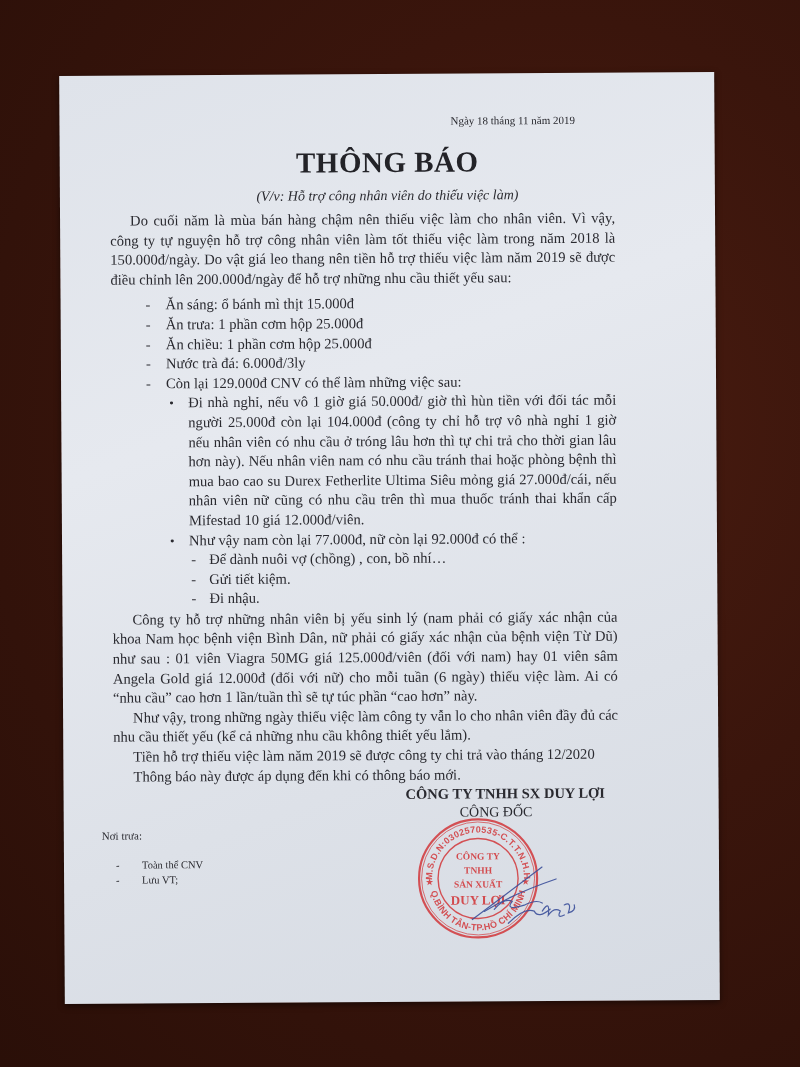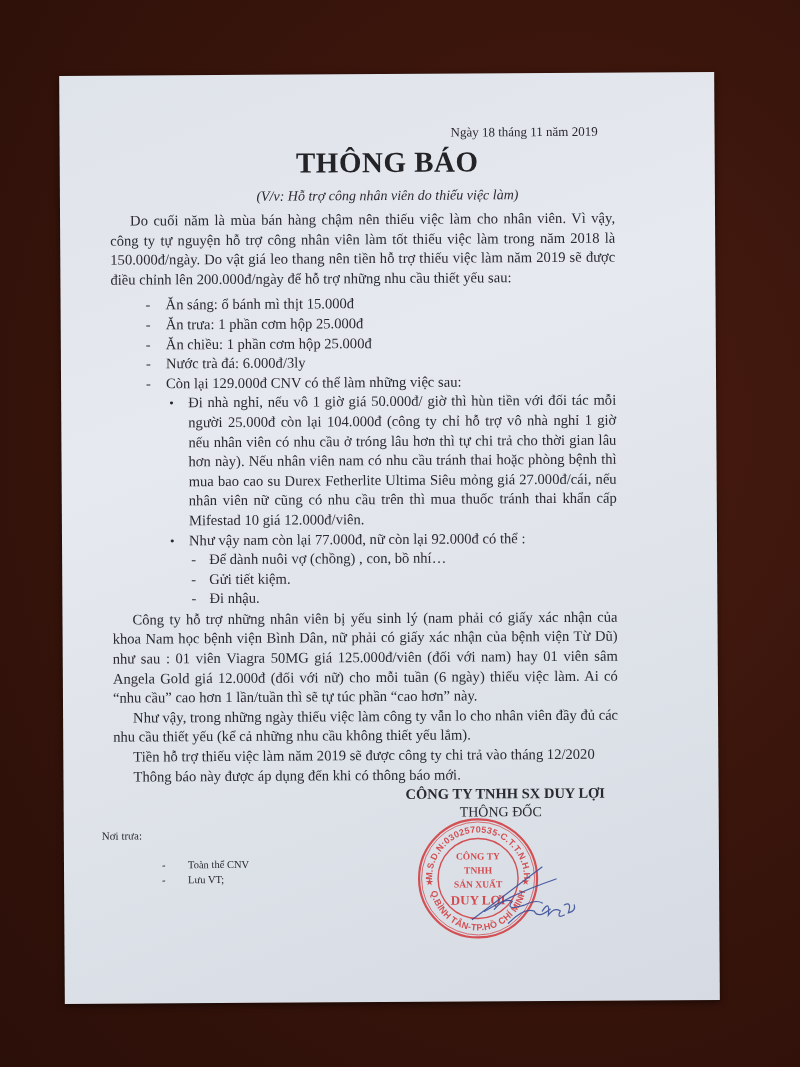--- a/index.html
+++ b/index.html
@@ -10,39 +10,39 @@
   }
   .paper {
     position: absolute; left: 62px; top: 74px; width: 655px; height: 928px;
     background: linear-gradient(160deg, #dfe3ea 0%, #e6e9ef 35%, #dde1e8 70%, #d6dbe3 100%);
     transform: rotate(-0.35deg);
     transform-origin: center;
     box-shadow: 0 2px 6px rgba(0,0,0,0.5);
     color: #2a2a30;
   }
   .abs { position: absolute; white-space: nowrap; }
-  .date { left: 391px; top: 51px; font-size: 13px; text-align: right; }
+  .date { left: 391px; top: 41px; font-size: 11px; text-align: right; }
   .title { left: 0; width: 100%; top: 72px; text-align: center; font-size: 29px; font-weight: bold; letter-spacing: 0.5px; color: #232328; }
   .subject { left: 0; width: 100%; top: 114px; text-align: center; font-size: 14px; font-style: italic; }
   .body-block { left: 50px; width: 505px; top: 136px; font-size: 14.6px; line-height: 19.6px; white-space: normal; }
   .p { margin: 0; text-align: justify; }
   .indent { text-indent: 20px; }
   .dash-list { list-style: none; margin: 6px 0 0 0; padding: 0 0 0 35px; }
   .dash-list li { position: relative; padding-left: 20px; }
   .dash-list li::before { content: "-"; position: absolute; left: 0; }
   .bullet-list { list-style: none; margin: 0; padding: 0 0 0 56px; }
   .bullet-list > li { position: relative; padding-left: 21px; text-align: justify; }
   .bullet-list > li > .bdot { position: absolute; left: 2px; top: 0; font-size: 13px; }
   .sub-dash { list-style: none; margin: 0; padding: 0 0 0 0; }
   .sub-dash li { position: relative; padding-left: 20px; }
   .sub-dash li::before { content: "-"; position: absolute; left: 2px; }
   .company { left: 342px; top: 712px; font-size: 14.5px; font-weight: bold; }
   .director { left: 396px; top: 731px; font-size: 14px; }
   .recip-label { left: 38px; top: 754px; font-size: 11px; }
-  .recip-list { left: 52px; top: 782px; font-size: 10.5px; line-height: 15px; margin-left: 46px; }
+  .recip-list { left: 52px; top: 782px; font-size: 10.5px; line-height: 15px; }
   .recip-list .row span:first-child { display: inline-block; width: 26px; }
   .stamp { position: absolute; left: 352px; top: 743px; width: 124px; height: 124px; }
   .sig { position: absolute; left: 400px; top: 776px; width: 130px; height: 80px; }
 </style>
 </head>
 <body>
 
 <div class="paper">
 
   <div class="abs date">Ngày 18 tháng 11 năm 2019</div>
@@ -76,21 +76,21 @@
       </li>
     </ul>
 
     <p class="p indent" style="margin-top:1px">Công ty hỗ trợ những nhân viên bị yếu sinh lý (nam phải có giấy xác nhận của khoa Nam học bệnh viện Bình Dân, nữ phải có giấy xác nhận của bệnh viện Từ Dũ) như sau : 01 viên Viagra 50MG giá 125.000đ/viên (đối với nam) hay 01 viên sâm Angela Gold giá 12.000đ  (đối với nữ) cho mỗi tuần (6 ngày) thiếu việc làm. Ai có “nhu cầu” cao hơn 1 lần/tuần thì sẽ tự túc phần “cao hơn” này.</p>
     <p class="p indent">Như vậy, trong những ngày thiếu việc làm công ty vẫn lo cho nhân viên đầy đủ các nhu cầu thiết yếu (kể cả những nhu cầu không thiết yếu lắm).</p>
     <p class="p indent">Tiền hỗ trợ thiếu việc làm năm 2019 sẽ được công ty chi trả vào tháng 12/2020</p>
     <p class="p indent">Thông báo này được áp dụng đến khi có thông báo mới.</p>
   </div>
 
   <div class="abs company">CÔNG TY TNHH SX DUY LỢI</div>
-  <div class="abs director">THÔNG ĐỐC</div>
+  <div class="abs director">CÔNG ĐỐC</div>
 
   <div class="abs recip-label">Nơi trưa:</div>
   <div class="abs recip-list">
     <div class="row">
       <span>-</span><span>Toàn thể CNV</span>
     </div>
     <div class="row">
       <span>-</span><span>Lưu VT;</span>
     </div>
   </div>

